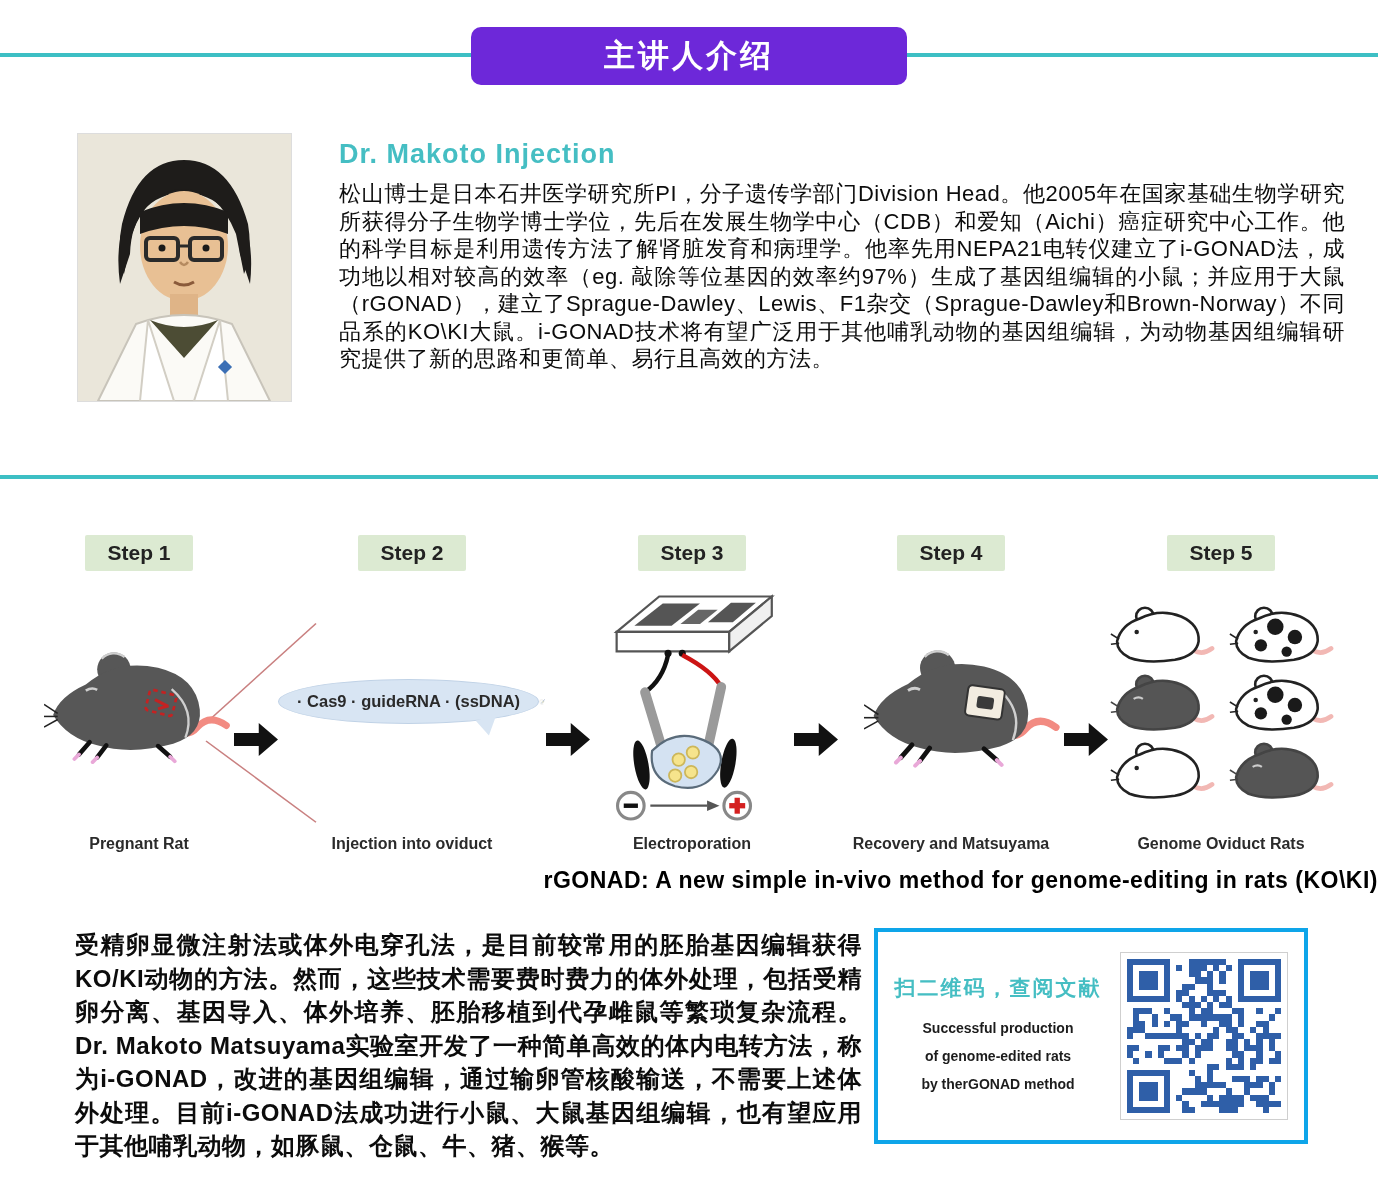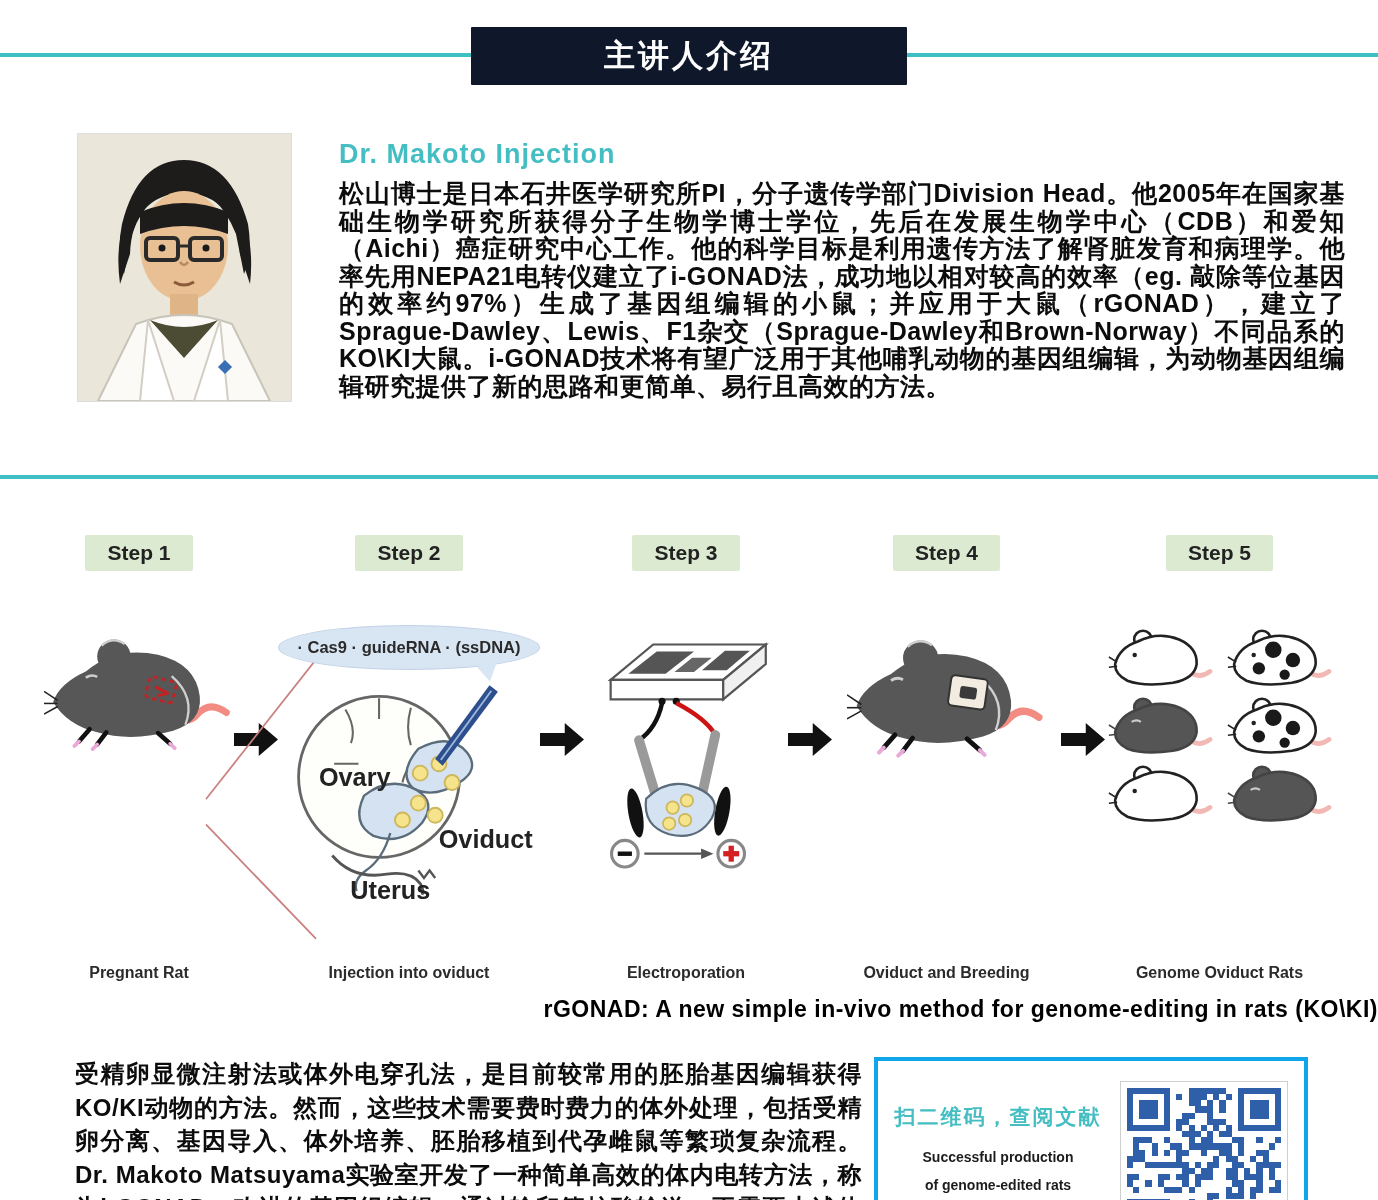--- a/index.html
+++ b/index.html
@@ -7,55 +7,55 @@
     width:1378px;height:1200px;overflow:hidden;position:relative;
     font-family:"Liberation Sans","DejaVu Sans",sans-serif;color:#111;
   }
   
   .banner-row{position:relative;height:58px;}
   .banner-row .rule{
     position:absolute;left:0;right:0;top:26px;height:4px;background:#3dbfc4;
   }
   .banner{
     position:absolute;left:50%;transform:translateX(-50%);top:0;
-    width:436px;height:58px;background:#0f172a;border-radius:1px;
+    width:436px;height:58px;background:#6d28d9;border-radius:10px;
     display:flex;align-items:center;justify-content:center;
     color:#fff;font-size:31px;font-weight:700;letter-spacing:3px;
   }
   .banner-row.first{margin-top:27px;}
   .banner-row.second{margin-top:47px;}
 
   
   .profile{display:flex;margin:48px 33px 0 77px;}
   .photo{
     width:213px;height:267px;flex:0 0 213px;border:1px solid #ddd;
     background:#eae6da;overflow:hidden;
   }
   .bio{margin-left:47px;flex:1;}
   .bio h2{
     margin:6px 0 10px 0;font-size:27px;font-weight:700;color:#45bec3;letter-spacing:1px;
   }
   .bio p{
-    margin:0;font-size:25px;line-height:27.5px;font-weight:700;color:#0c0c0c;
+    margin:0;font-size:22px;line-height:27.5px;font-weight:400;color:#0c0c0c;
     text-align:justify;letter-spacing:.5px;
   }
 
   
   .diagram{
     position:relative;width:1290px;margin:28px auto 0 auto;
     display:flex;justify-content:space-between;align-items:stretch;
   }
   .overlay{position:absolute;inset:0;width:100%;height:100%;pointer-events:none;}
-  .step-col{display:flex;flex-direction:column;align-items:center;position:relative;gap:48px;}
+  .step-col{display:flex;flex-direction:column;align-items:center;position:relative;}
   .c1{width:195px}.c2{width:268px}.c3{width:212px}.c4{width:242px}.c5{width:242px}
   .step-chip{
     background:#dcead2;color:#222;font-weight:700;font-size:21px;
     padding:6px 22px;border-radius:2px;margin-bottom:6px;
   }
-  .gfx{flex:1;display:flex;flex-direction:column;align-items:center;justify-content:flex-start;width:100%;}
+  .gfx{flex:1;display:flex;flex-direction:row;align-items:center;justify-content:flex-end;width:100%;}
   .step-caption{
     margin-top:8px;font-size:16px;font-weight:700;color:#2b2b2b;white-space:nowrap;
   }
   .flow-arrow{align-self:flex-start;margin-top:188px;flex:0 0 44px;}
   .bubble{
     position:relative;background:#d8e5f3;border:1px solid #c0d2e6;
     border-radius:50%;padding:12px 18px;margin-bottom:2px;
     font-size:16.5px;font-weight:700;color:#2a2a2a;white-space:nowrap;
   }
   .bubble:after{
@@ -256,21 +256,21 @@
         <path d="M60,128 l-14,16" stroke="#111" stroke-width="6" stroke-linecap="round"></path>
         <path d="M82,132 l-12,16" stroke="#111" stroke-width="6" stroke-linecap="round"></path>
         <path d="M150,133 l16,14" stroke="#111" stroke-width="6" stroke-linecap="round"></path>
         <path d="M46,144 l-6,6 M70,148 l-6,6 M166,147 l6,6" stroke="#e9a8d8" stroke-width="5" stroke-linecap="round"></path>
         <g transform="rotate(8 152 76)">
           <rect x="128" y="56" width="46" height="38" rx="5" fill="#f2ece0" stroke="#333" stroke-width="2.5"></rect>
           <rect x="141" y="68" width="21" height="15" rx="3" fill="#3a3a3a"></rect>
         </g>
       </svg>
     </div>
-    <div class="step-caption">Oviduct and Breeding</div>
+    <div class="step-caption">Recovery and Matsuyama</div>
   </div>
 
   <svg class="flow-arrow" viewBox="0 0 48 36" width="44" height="33">
     <polygon points="0,11 27,11 27,0 48,18 27,36 27,25 0,25" fill="#111"></polygon>
   </svg>
 
   <div class="step-col c5">
     <div class="step-chip">Step 5</div>
     <div class="gfx">
       <div id="pup-grid" style="display:grid;grid-template-columns:105px 105px;gap:4px 14px;">

